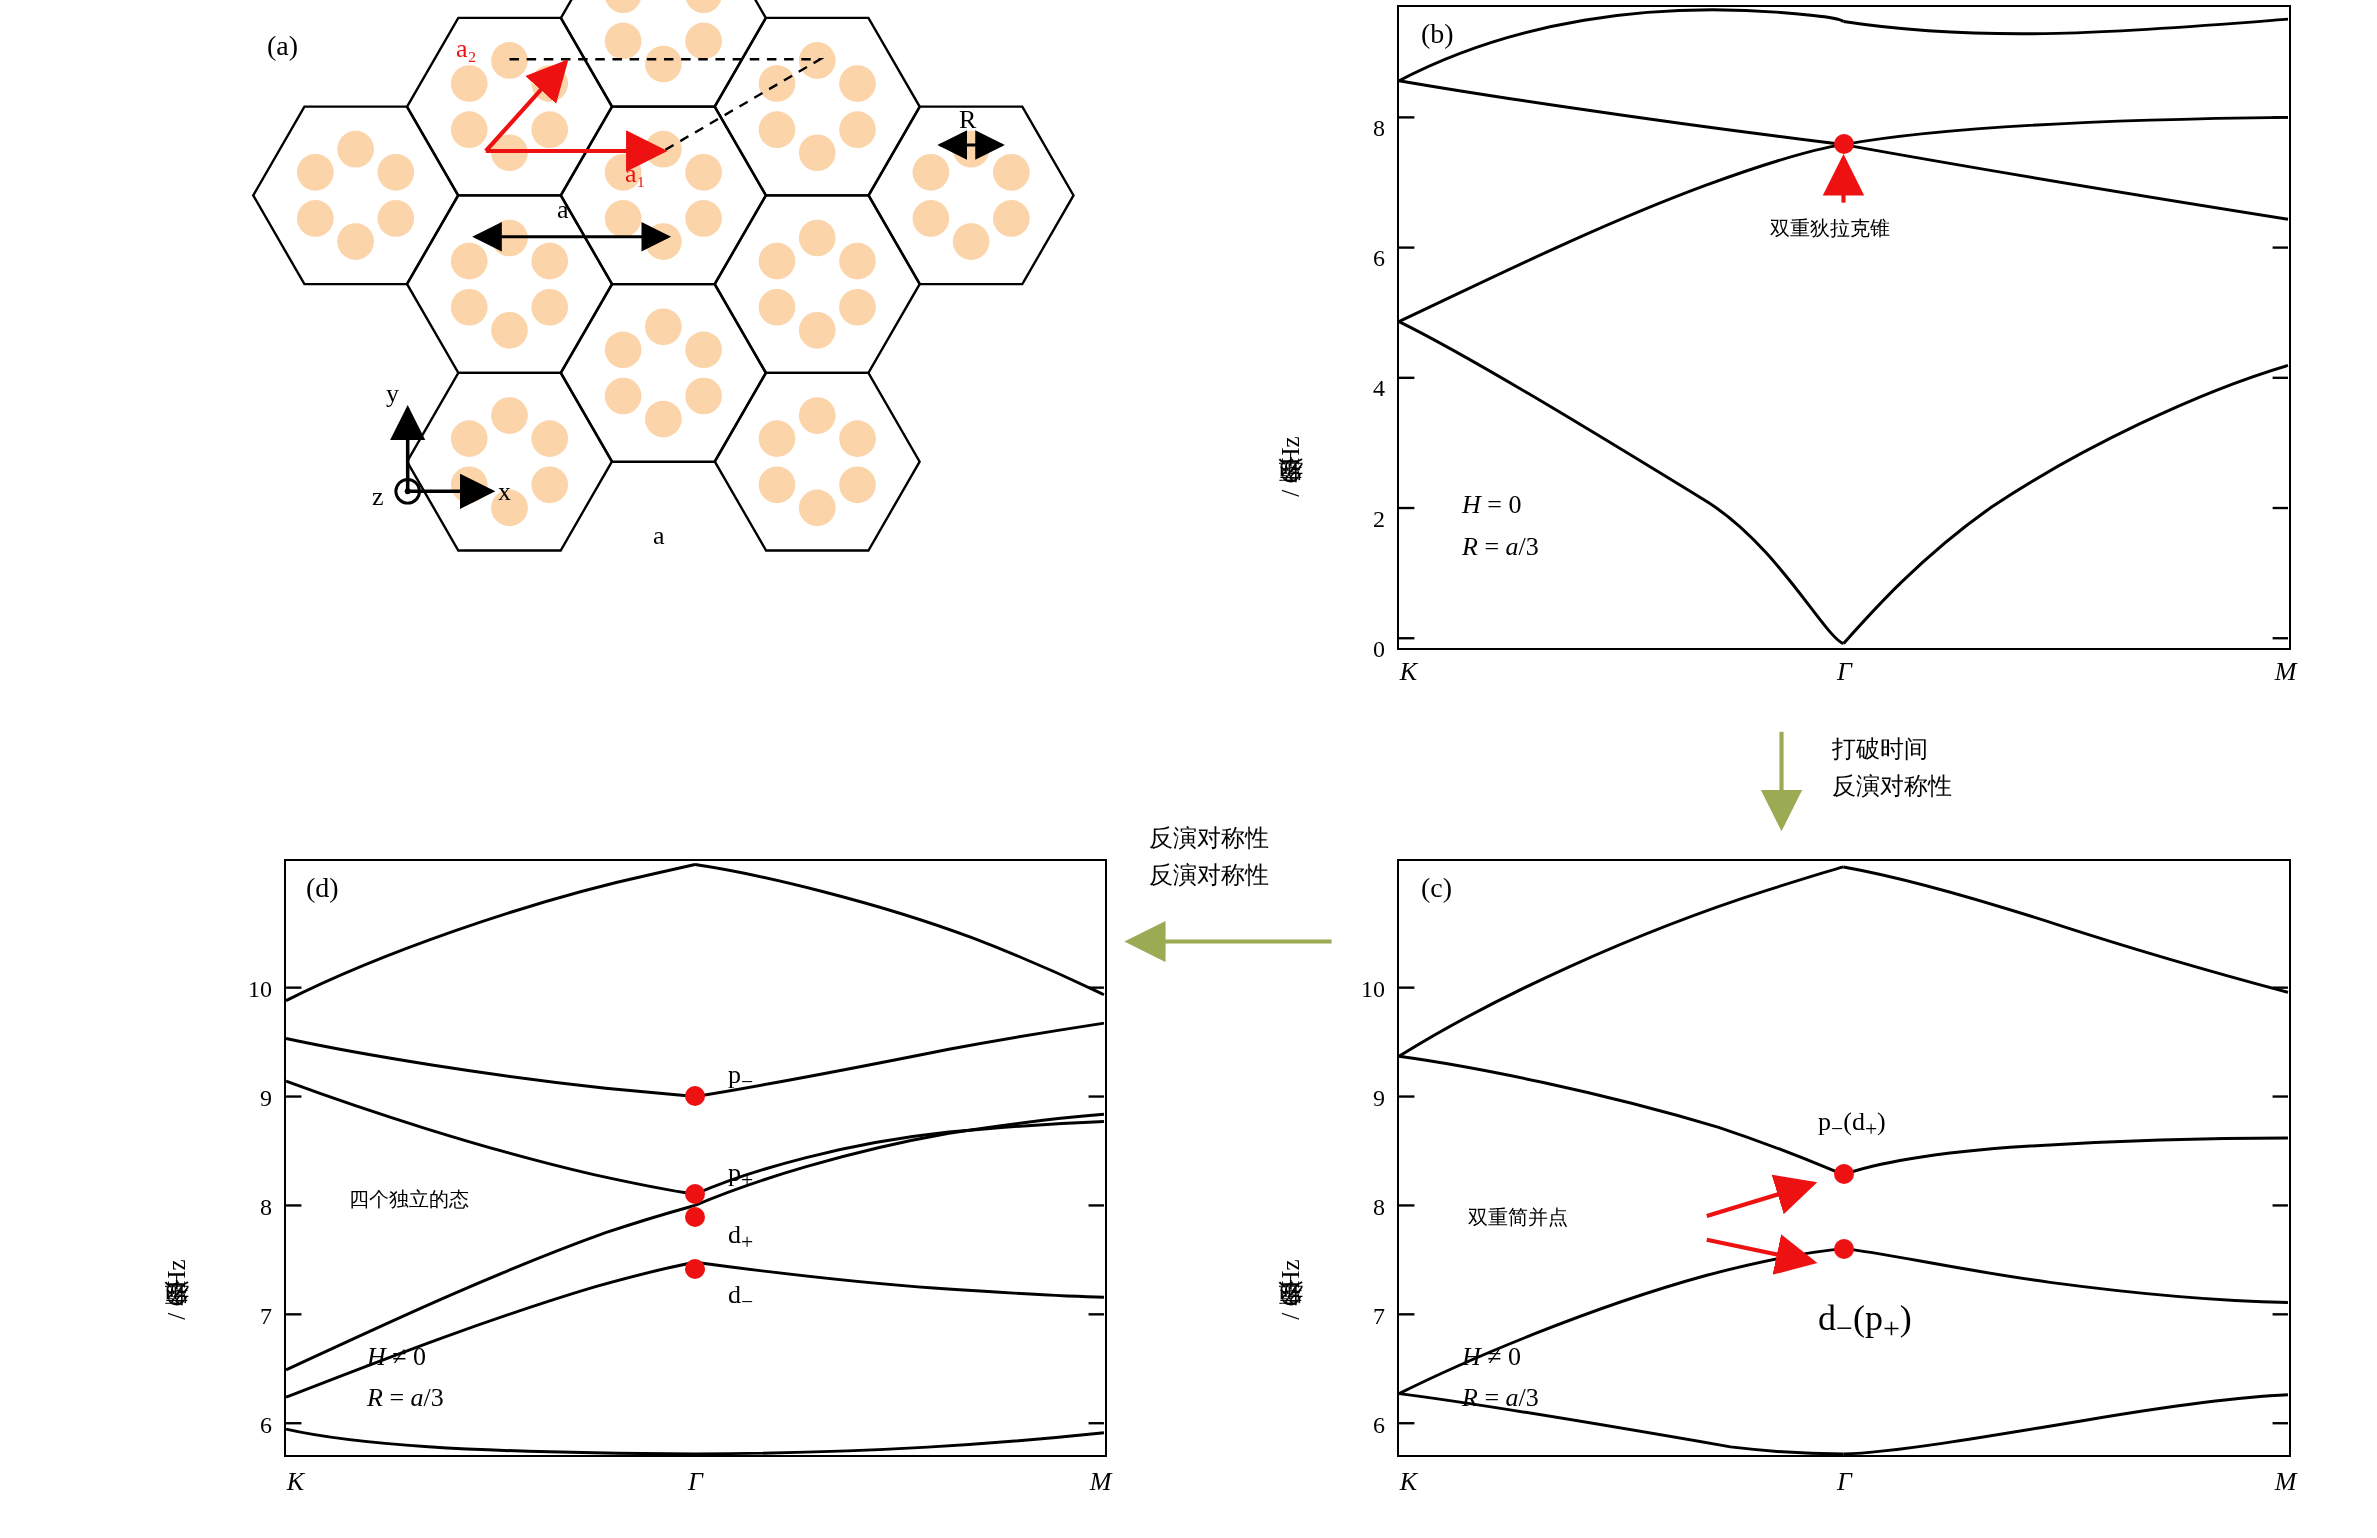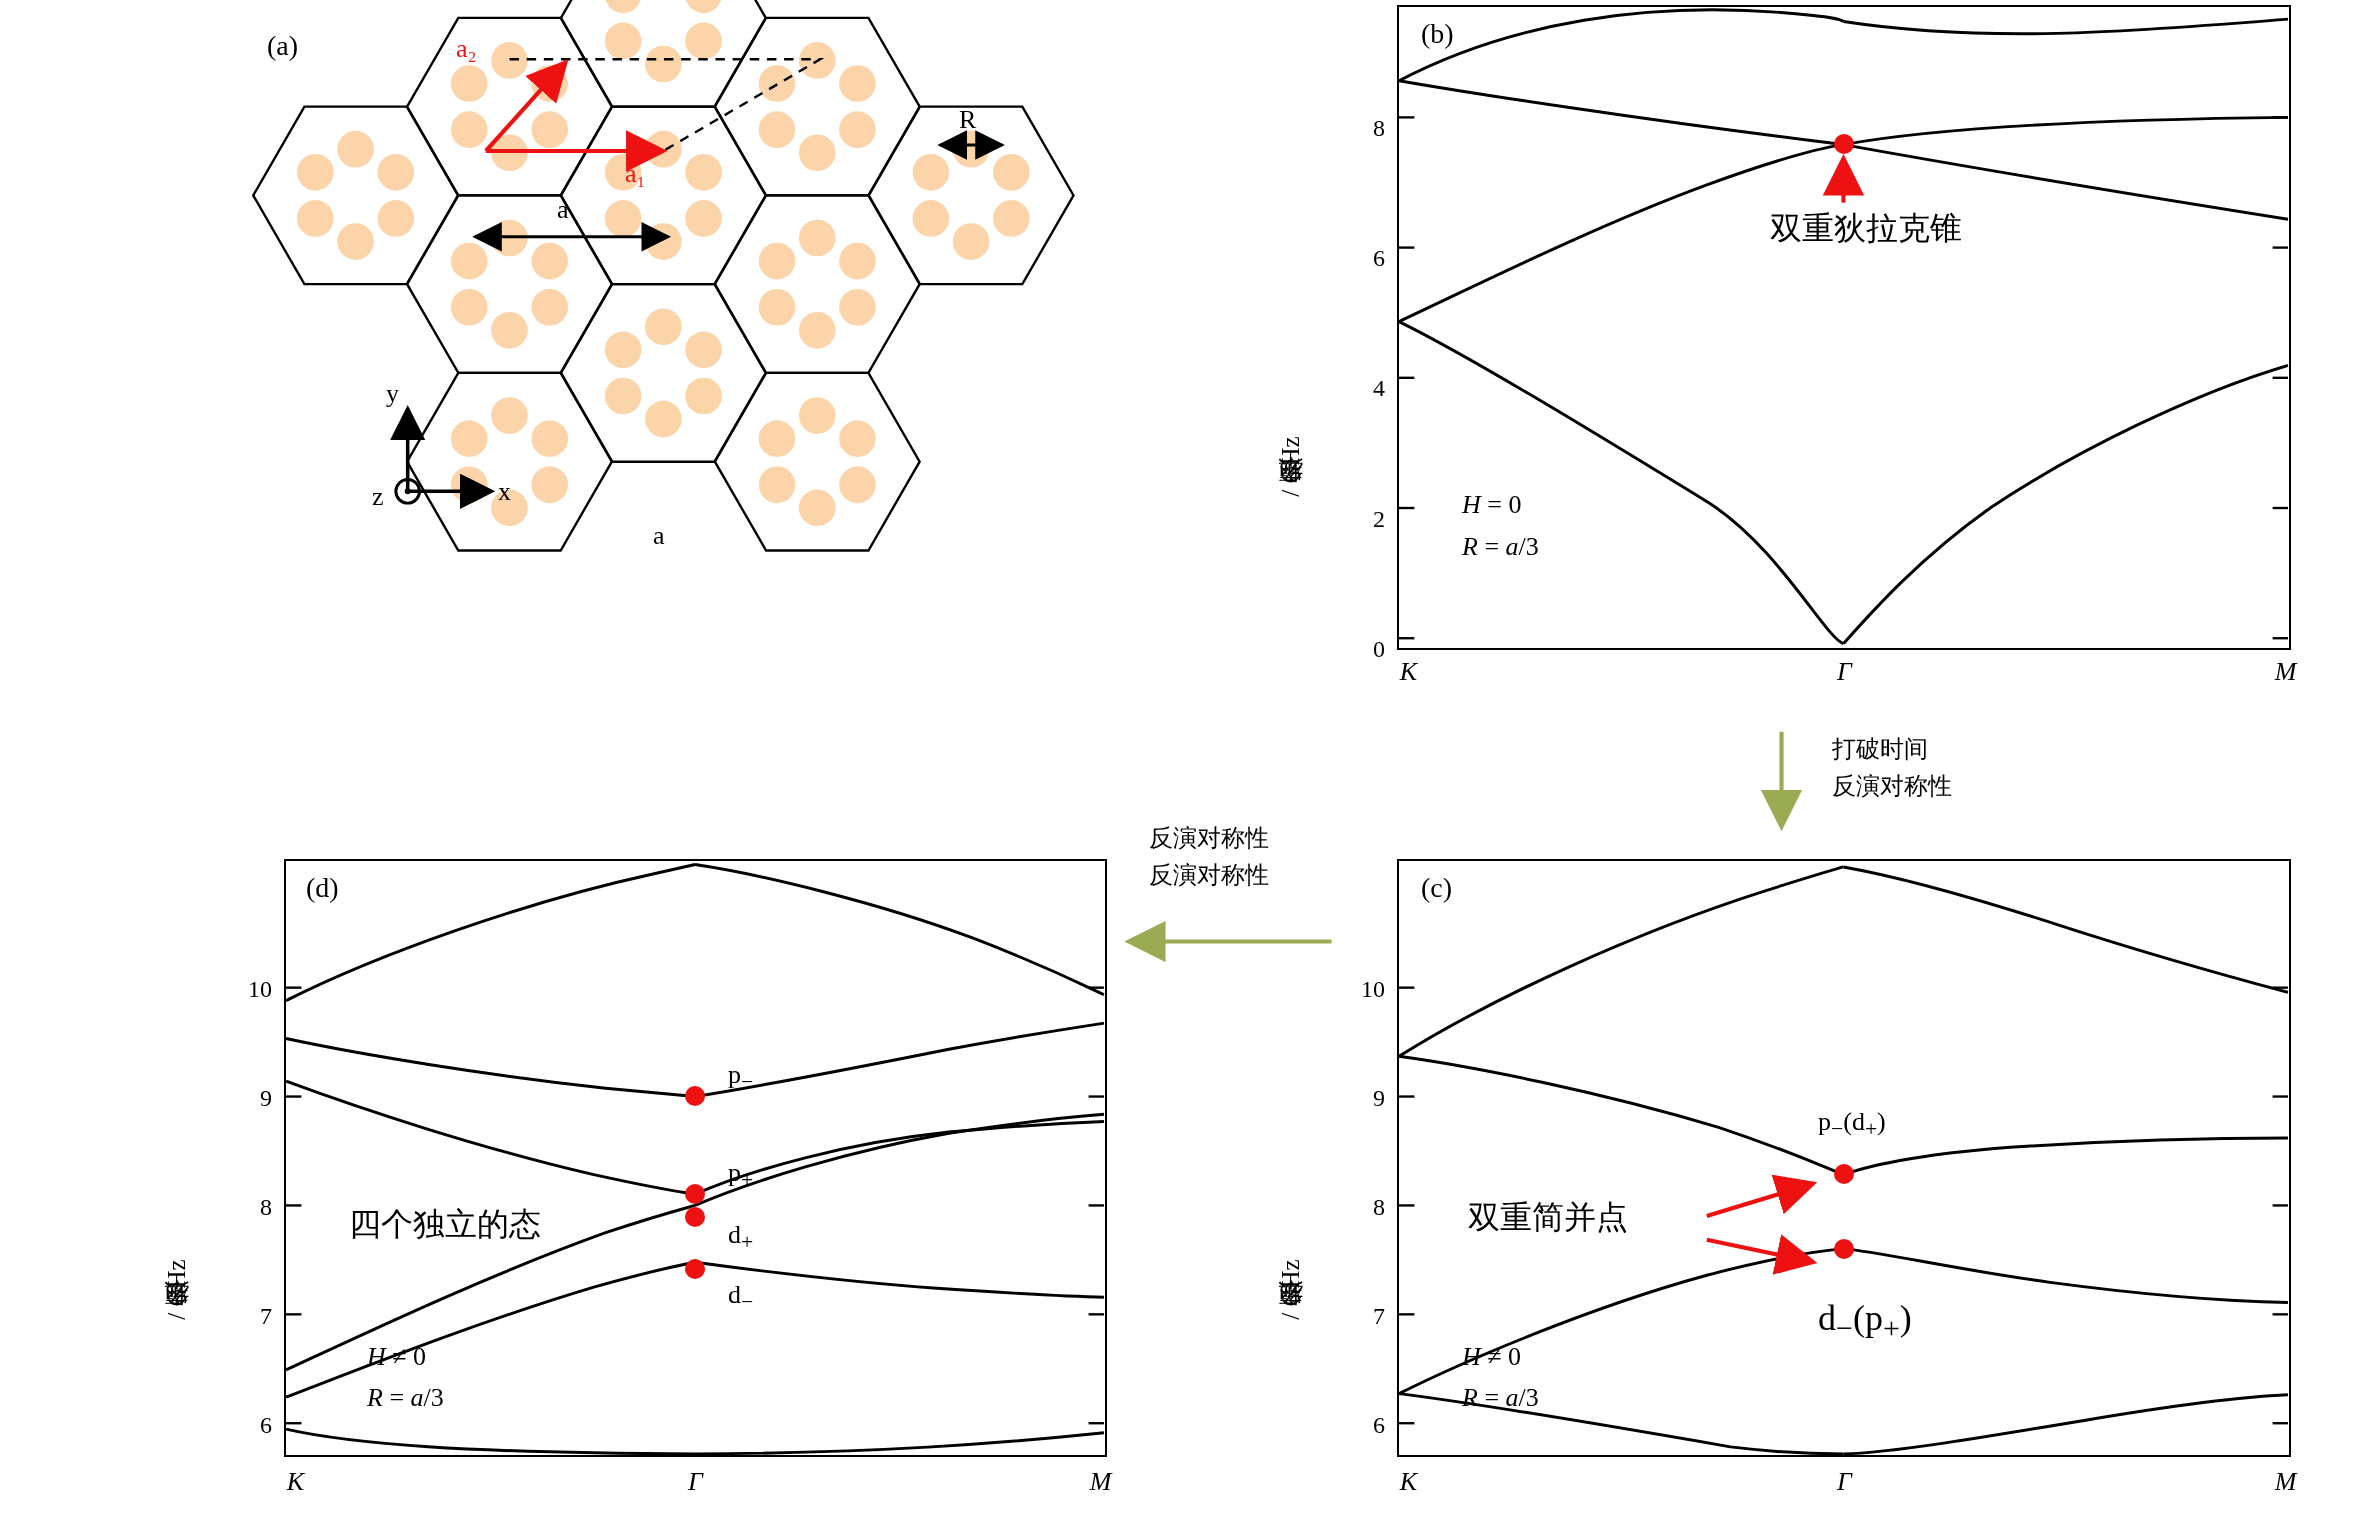--- a/index.html
+++ b/index.html
@@ -7,21 +7,21 @@
   .panel{position:absolute;}
 
   
   .frame{position:absolute;border:2.4px solid #000;box-sizing:border-box;background:#fff;}
   .ylab{position:absolute;font-size:24px;text-align:right;}
   .xlab{position:absolute;font-size:26px;font-style:italic;text-align:center;}
   .axtitle{position:absolute;font-size:25px;writing-mode:vertical-rl;transform:rotate(180deg);white-space:nowrap;}
   .panlet{position:absolute;font-size:28px;}
   .note{position:absolute;font-size:24px;white-space:nowrap;}
   .note i{font-style:italic;}
-  .cn{font-family:"DejaVu Sans",sans-serif;font-size:32px;}
+  .cn{font-family:"DejaVu Sans",sans-serif;font-size:20px;margin-top:8px;}
   .dot{position:absolute;width:20px;height:20px;border-radius:50%;background:#ee1111;}
   .lbl{position:absolute;font-size:24px;white-space:nowrap;}
 
   svg{display:block;overflow:visible;}
 
   
   #panel-a{left:255px;top:0;width:870px;height:663px;}
   
   .arrowtext{position:absolute;font-family:"DejaVu Sans",sans-serif;font-size:24px;line-height:1.25;white-space:nowrap;}
 </style>
@@ -274,21 +274,21 @@
     <div class="dot" style="left:399px;top:323px;"></div>
     <div class="dot" style="left:399px;top:346px;"></div>
     <div class="dot" style="left:399px;top:398px;"></div>
   </div>
 
   <div class="lbl" style="left:592px;top:231px;font-size:26px;">p<sub>−</sub></div>
   <div class="lbl" style="left:592px;top:329px;font-size:26px;">p<sub>+</sub></div>
   <div class="lbl" style="left:592px;top:391px;font-size:26px;">d<sub>+</sub></div>
   <div class="lbl" style="left:592px;top:451px;font-size:26px;">d<sub>−</sub></div>
 
-  <div class="note cn" style="left:213px;top:374px;">四个独立的态</div>
+  <div class="note cn" style="left:213px;top:349px;">四个独立的态</div>
   <div class="note" style="left:231px;top:513px;font-size:26px;"><i>H</i> ≠ 0</div>
   <div class="note" style="left:231px;top:554px;font-size:26px;"><i>R</i> = <i>a</i>/3</div>
 
   <div class="panlet" style="left:170px;top:43px;">(d)</div>
 
   <div class="xlab" style="left:136px;top:638px;width:47px;">K</div>
   <div class="xlab" style="left:536px;top:638px;width:47px;">Γ</div>
   <div class="xlab" style="left:941px;top:638px;width:47px;">M</div>
 </div>
 

